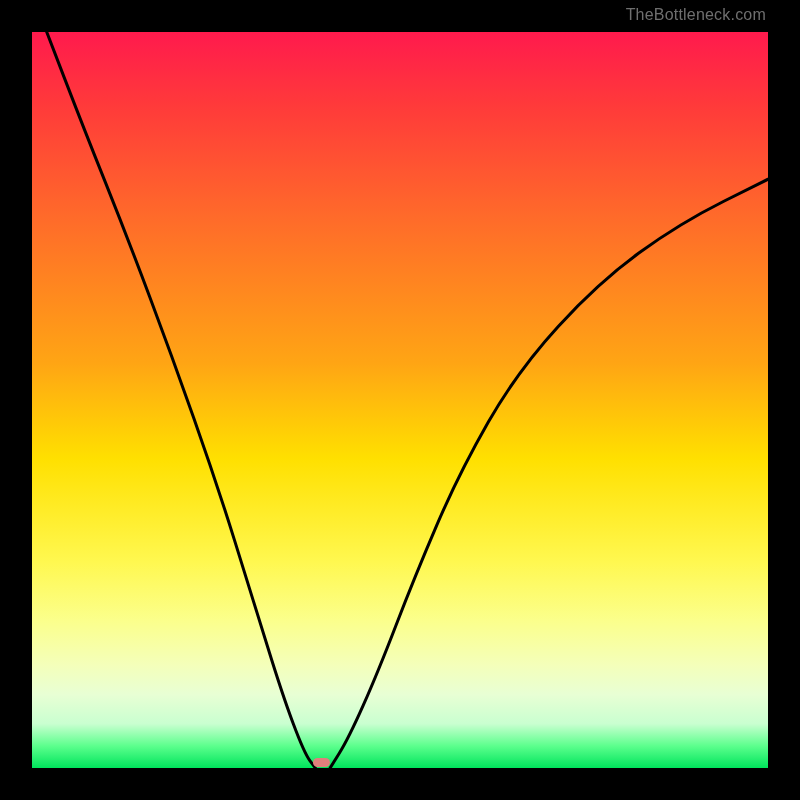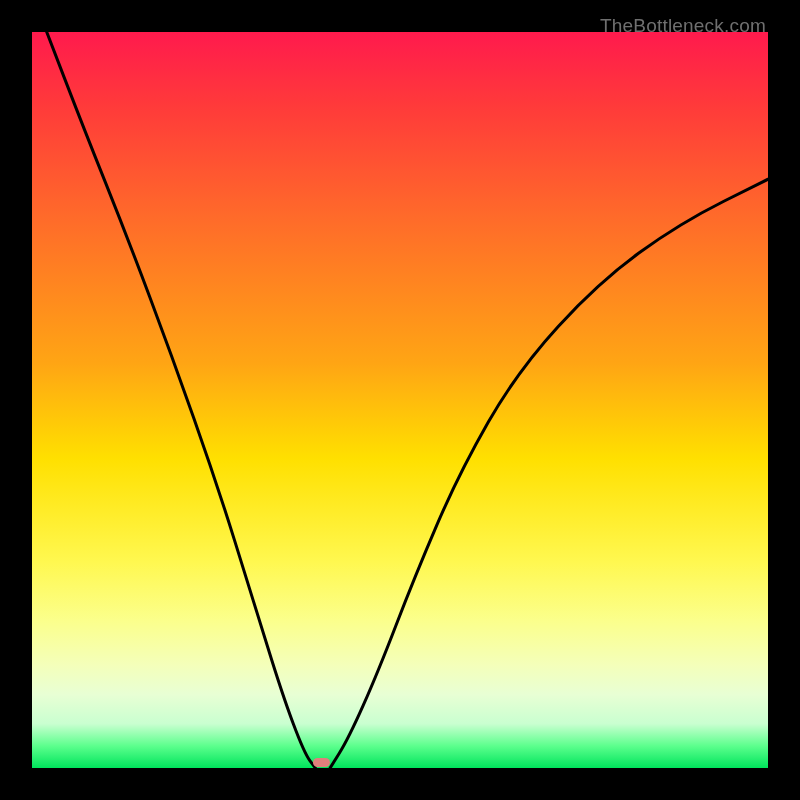--- a/index.html
+++ b/index.html
@@ -35,24 +35,24 @@
       #fbff8c 80%,
       #f4ffba 86%,
       #e8ffd4 90%,
       #c9ffd0 94%,
       #5cff8d 97%,
       #00e45c 100%
     );
   }
   .watermark {
     position: absolute;
-    top: 15px;
+    top: 6px;
     right: 34px;
     color: #6f6f6f;
-    font-size: 19px;
+    font-size: 16px;
     font-weight: 500;
     letter-spacing: 0.2px;
   }
   svg.curve {
     position: absolute;
     top: 0;
     left: 0;
     width: 736px;
     height: 736px;
   }

